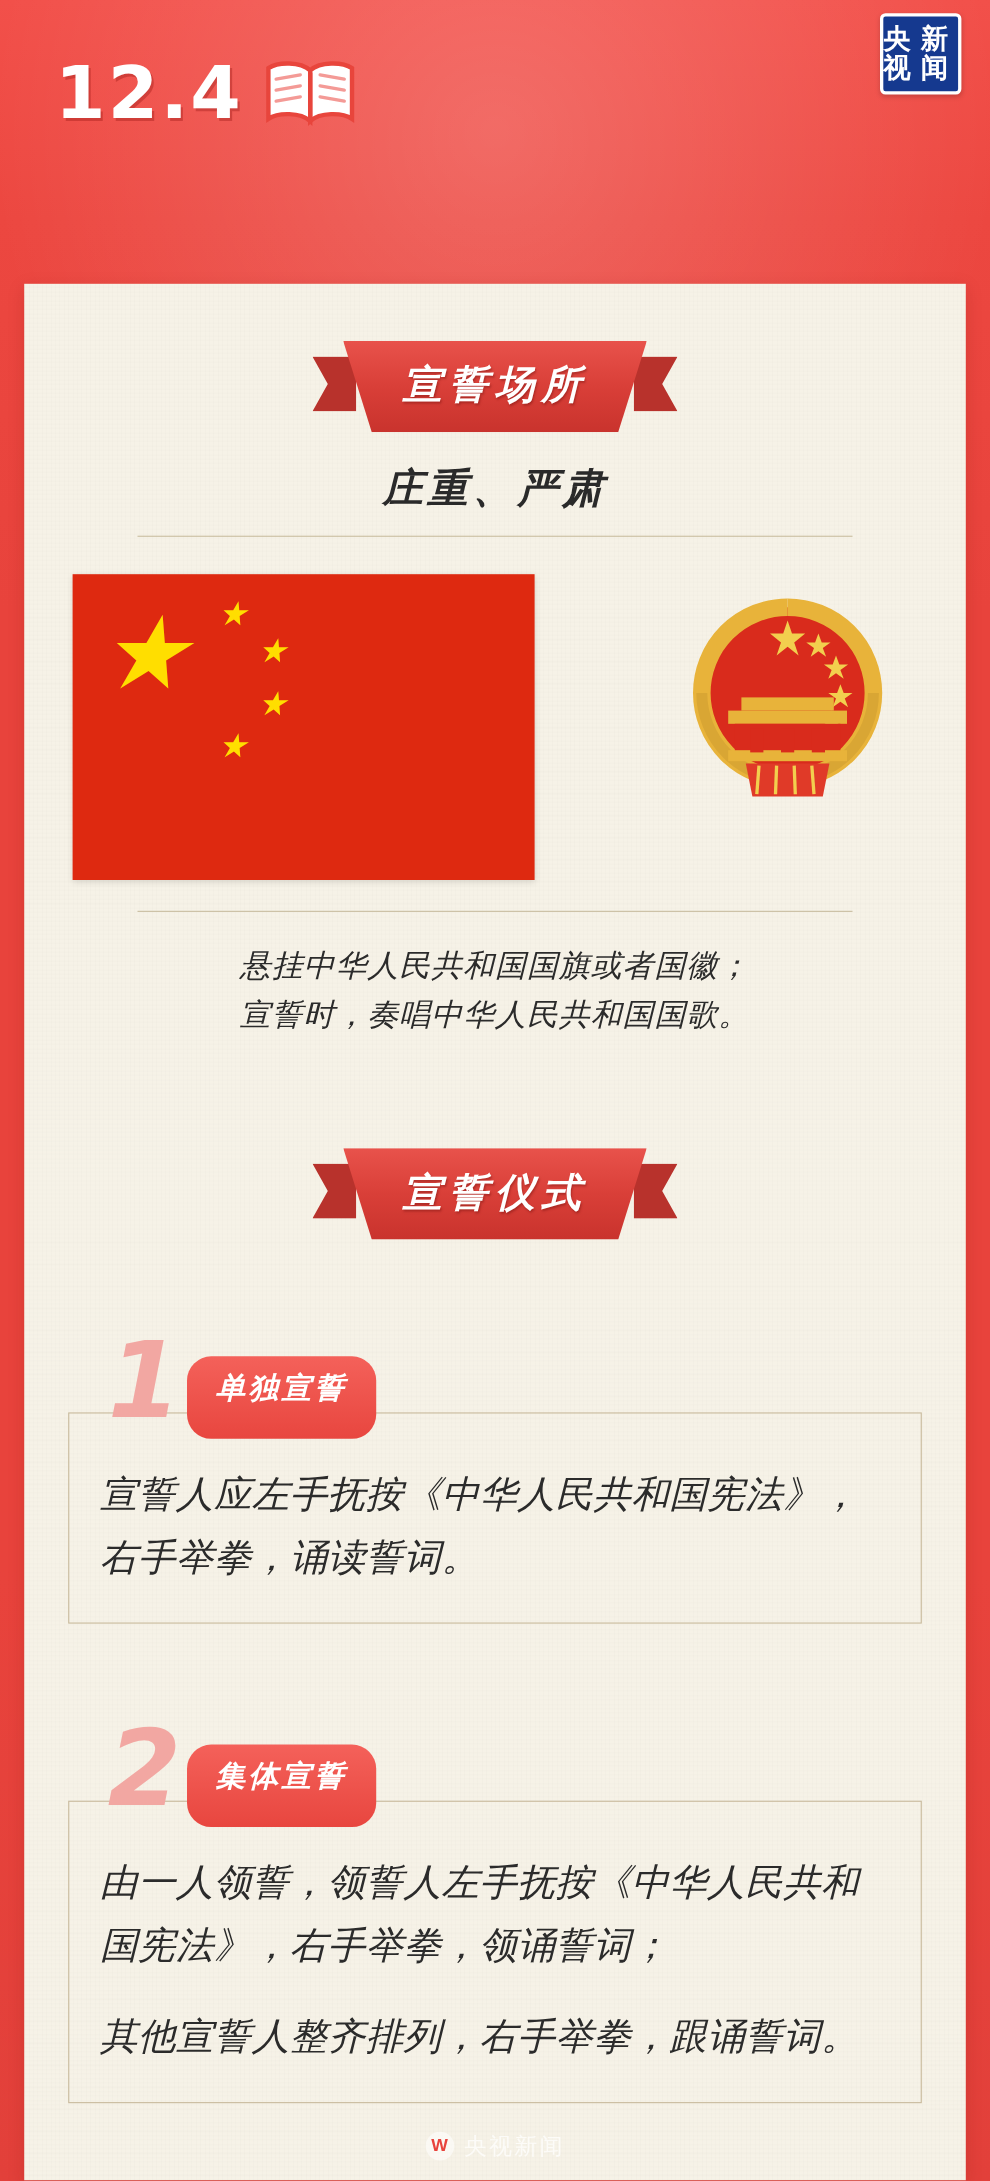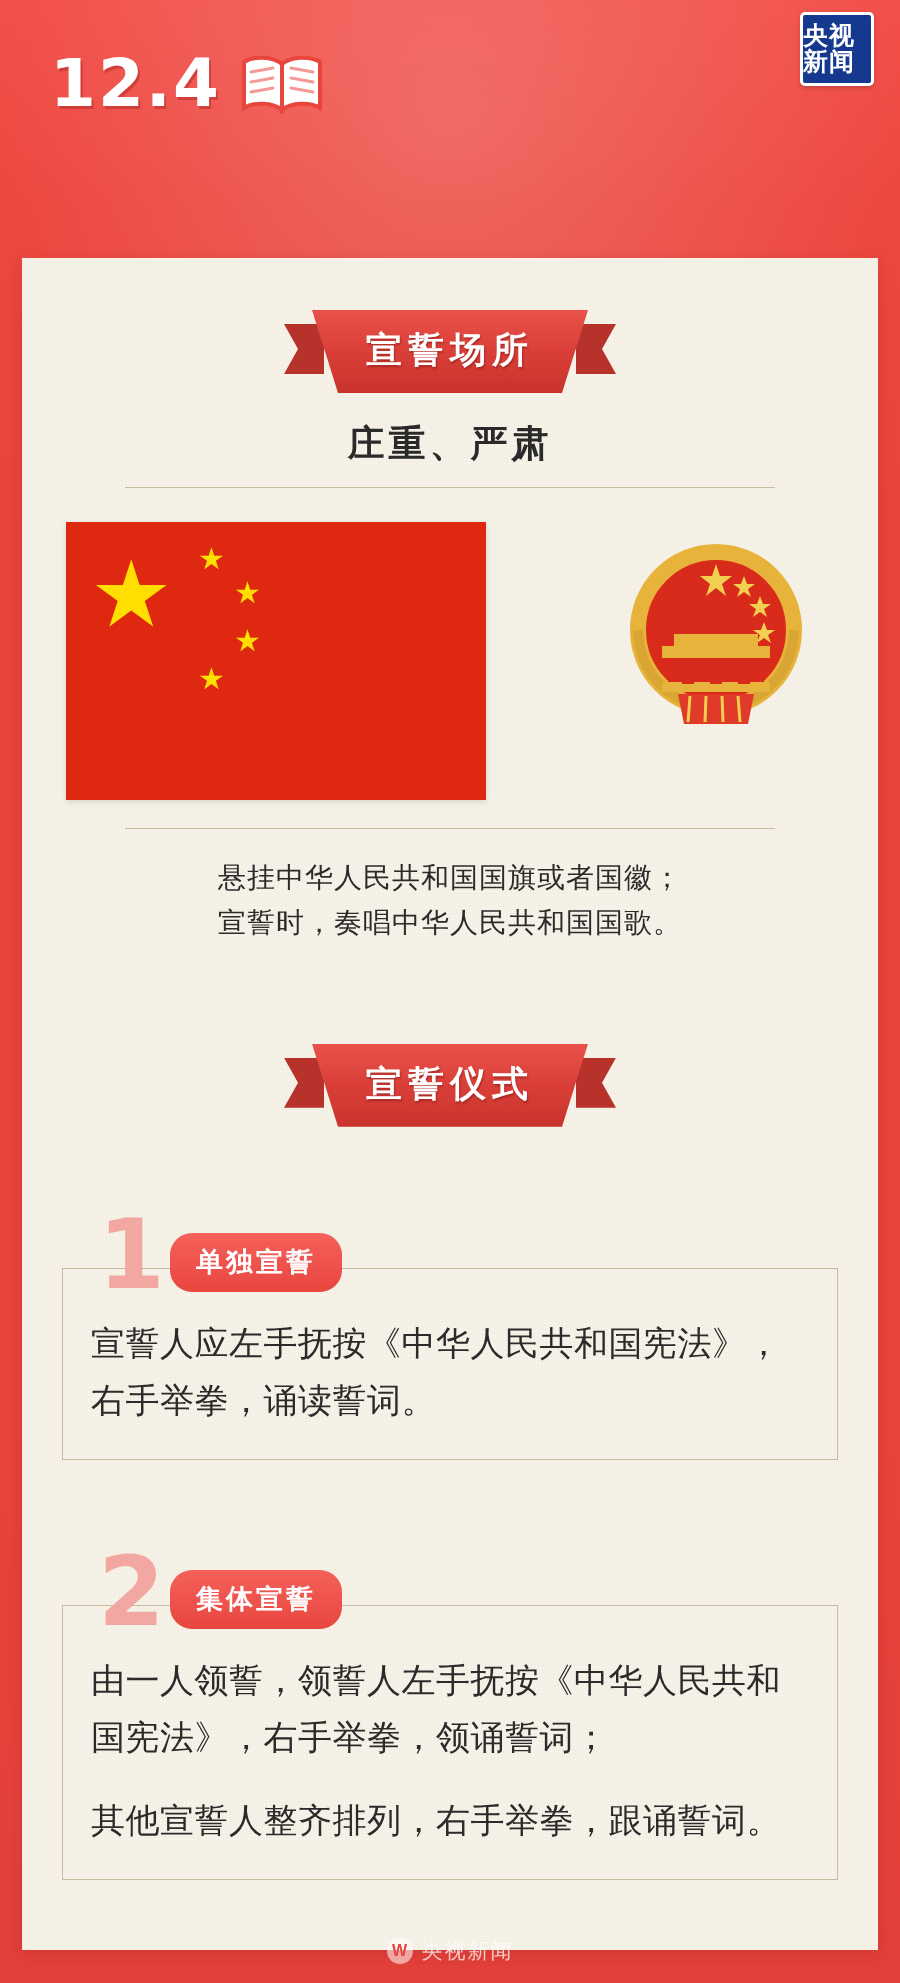--- a/index.html
+++ b/index.html
@@ -42,22 +42,22 @@
   .logo-box {
     position: absolute;
     right: 26px;
     top: 12px;
     width: 68px;
     height: 68px;
     background: #15398f;
     border: 3px solid #ffffff;
     border-radius: 5px;
     display: flex;
-    flex-direction: column;
-    align-items: flex-start;
+    flex-direction: row;
+    align-items: center;
     justify-content: center;
     line-height: 1.05;
     box-shadow: 0 2px 5px rgba(0,0,0,0.18);
   }
   .logo-box span {
     color: #ffffff;
     font-size: 25px;
     font-weight: bold;
     letter-spacing: 1px;
     font-family: "DejaVu Sans", sans-serif;
@@ -99,20 +99,21 @@
     position: relative;
     margin: 0 22px;
     background: #f6f2e7;
     background-image:
       repeating-linear-gradient(0deg, rgba(0,0,0,0.012) 0px, rgba(0,0,0,0.012) 1px, rgba(0,0,0,0) 1px, rgba(0,0,0,0) 4px),
       repeating-linear-gradient(90deg, rgba(0,0,0,0.012) 0px, rgba(0,0,0,0.012) 1px, rgba(0,0,0,0) 1px, rgba(0,0,0,0) 4px);
     box-shadow: 0 4px 14px rgba(120,20,16,0.18);
     padding: 30px 0 70px 0;
     min-height: 1600px;
     box-sizing: border-box;
+    font-style: italic;
   }
 
   
   .ribbon-wrap {
     display: flex;
     justify-content: center;
     margin-top: 22px;
     margin-bottom: 18px;
   }
   .ribbon {
@@ -227,21 +228,21 @@
   }
   .tag {
     position: relative;
     display: inline-block;
     margin-left: 108px;
     background: linear-gradient(180deg, #f4615a 0%, #e8463f 100%);
     color: #fff;
     font-size: 27px;
     font-weight: bold;
     letter-spacing: 3px;
-    padding: 11px 26px 12px 26px;
+    padding: 11px 26px 28px 26px;
     border-radius: 22px;
     font-family: "DejaVu Sans", "Liberation Sans", sans-serif;
     z-index: 3;
   }
   .box {
     position: relative;
     border: 1px solid #c8ba9c;
     margin-top: -24px;
     padding: 46px 28px 30px 28px;
     box-sizing: border-box;

